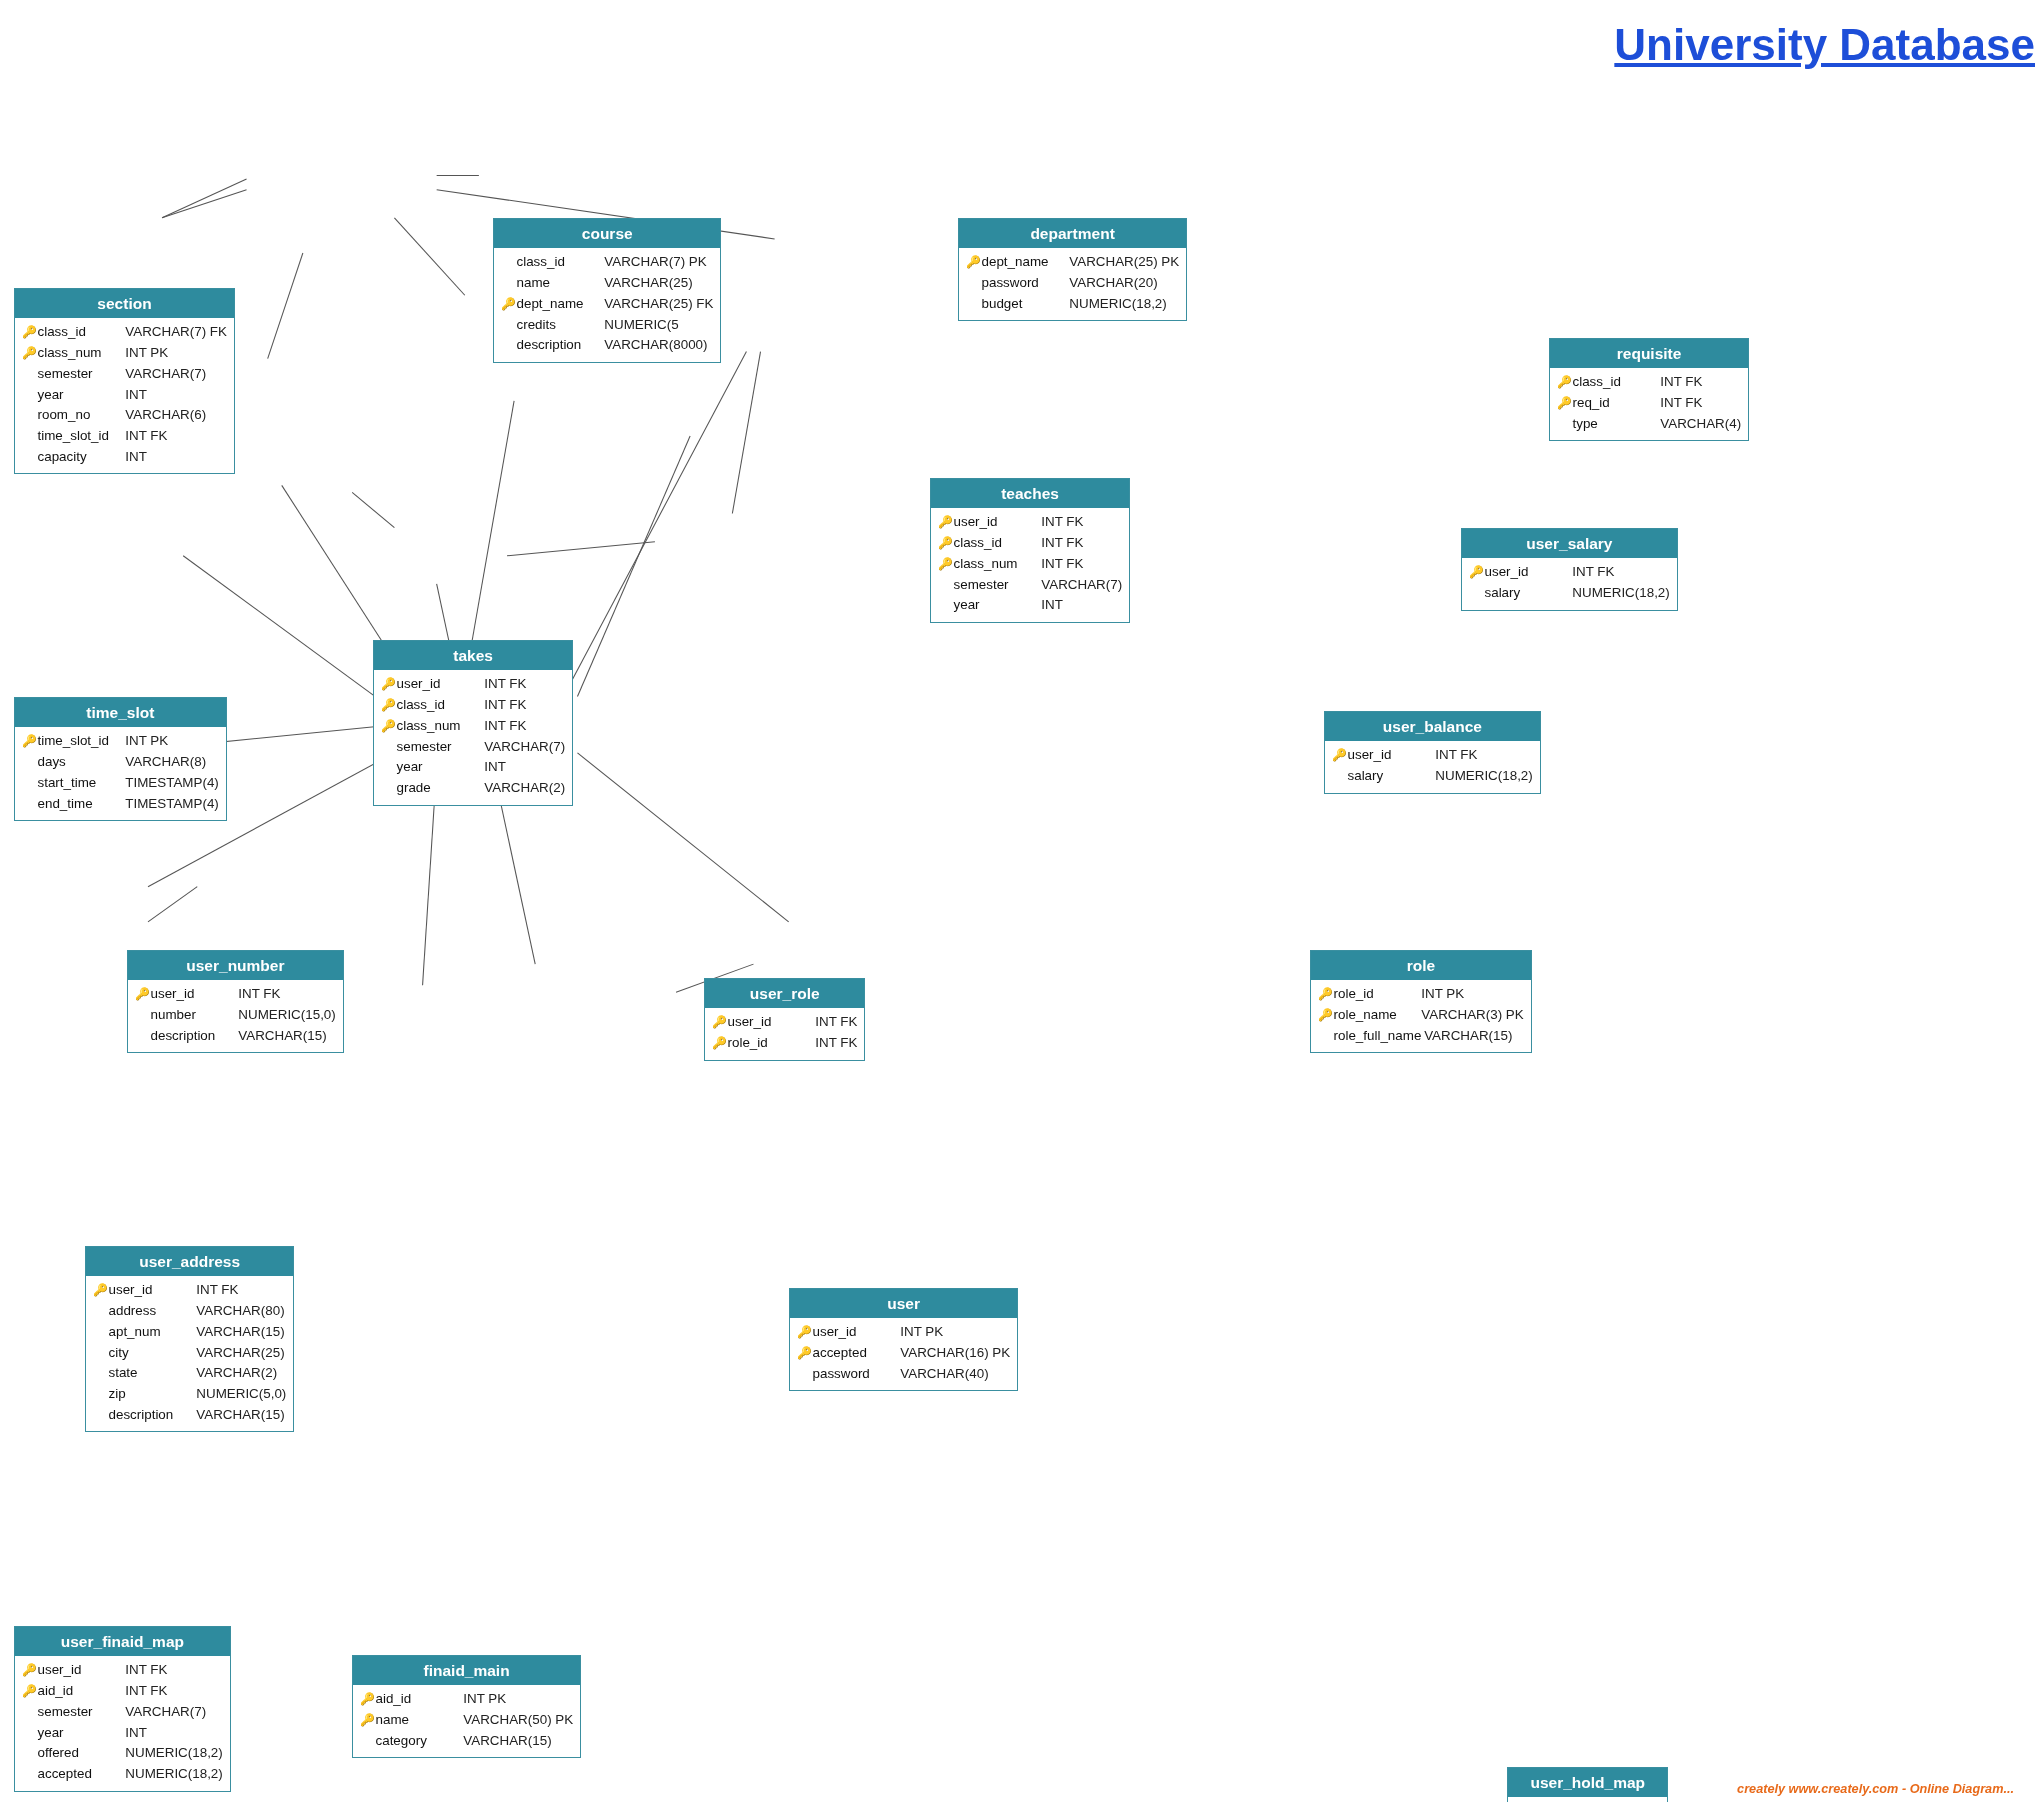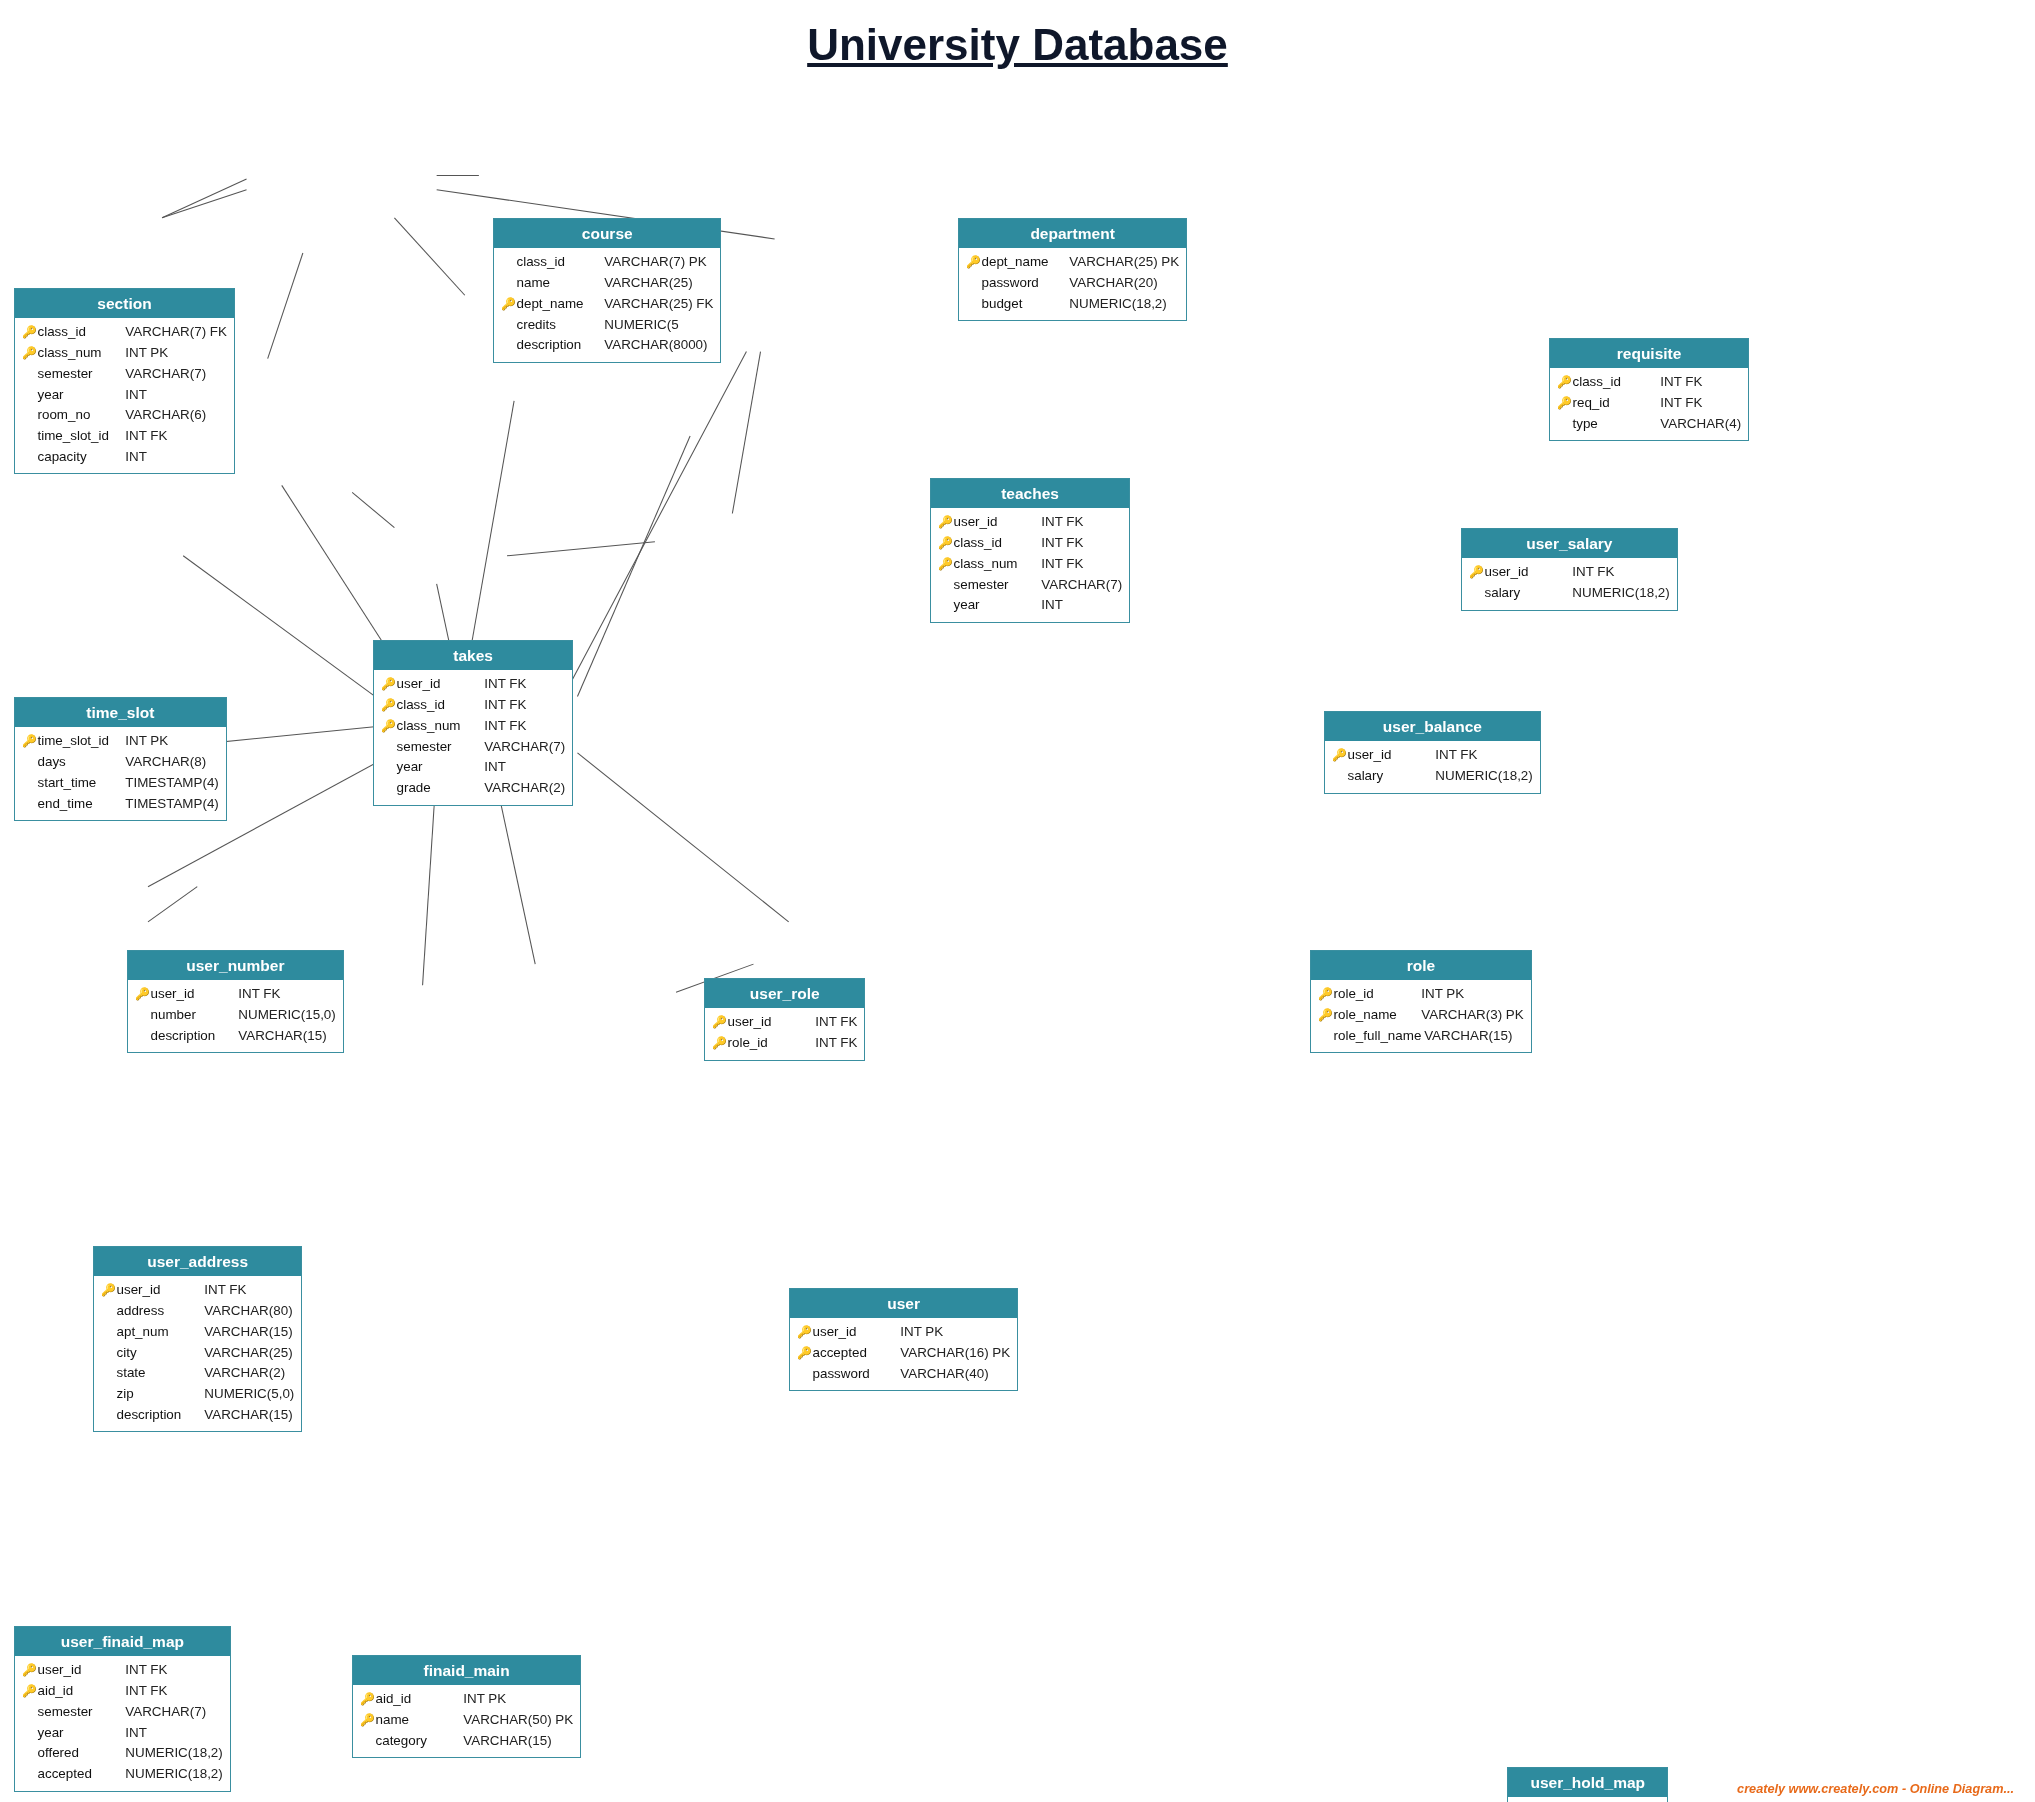--- a/index.html
+++ b/index.html
@@ -5,27 +5,27 @@
     * { box-sizing: border-box; margin: 0; padding: 0; }
     body {
       background: #fff;
       font-family: Arial, sans-serif;
       width: 2035px;
       min-height: 1803px;
       position: relative;
       overflow: hidden;
     }
     h1 {
-      text-align: center;
+      text-align: right;
       font-size: 44px;
       font-weight: bold;
       text-decoration: underline;
       padding-top: 20px;
       padding-bottom: 7px;
-      color: #0f172a;
+      color: #1d4ed8;
     }
     .diagram-area {
       position: relative;
       width: 100%;
       height: 1732px;
     }
     .table-box {
       position: absolute;
       border: 1.1px solid #3a8fa0;
       background: #fff;
@@ -419,21 +419,21 @@
             <span class="field-name">role_name</span>
             <span class="field-type">  VARCHAR(3)  PK</span>
           </div>
           <div class="table-row">
             <span class="key-icon"></span>
             <span class="field-name">role_full_name</span>
             <span class="field-type">  VARCHAR(15)</span>
           </div>
         </div>
       </div>
-      <div class="table-box" style="left: 85px; top: 1169px; margin-left: 8px;">
+      <div class="table-box" style="left: 85px; top: 1169px;">
         <div class="table-header">user_address</div>
         <div class="table-body">
           <div class="table-row">
             <span class="key-icon">🔑</span>
             <span class="field-name">user_id</span>
             <span class="field-type">  INT  FK</span>
           </div>
           <div class="table-row">
             <span class="key-icon"></span>
             <span class="field-name">address</span>

